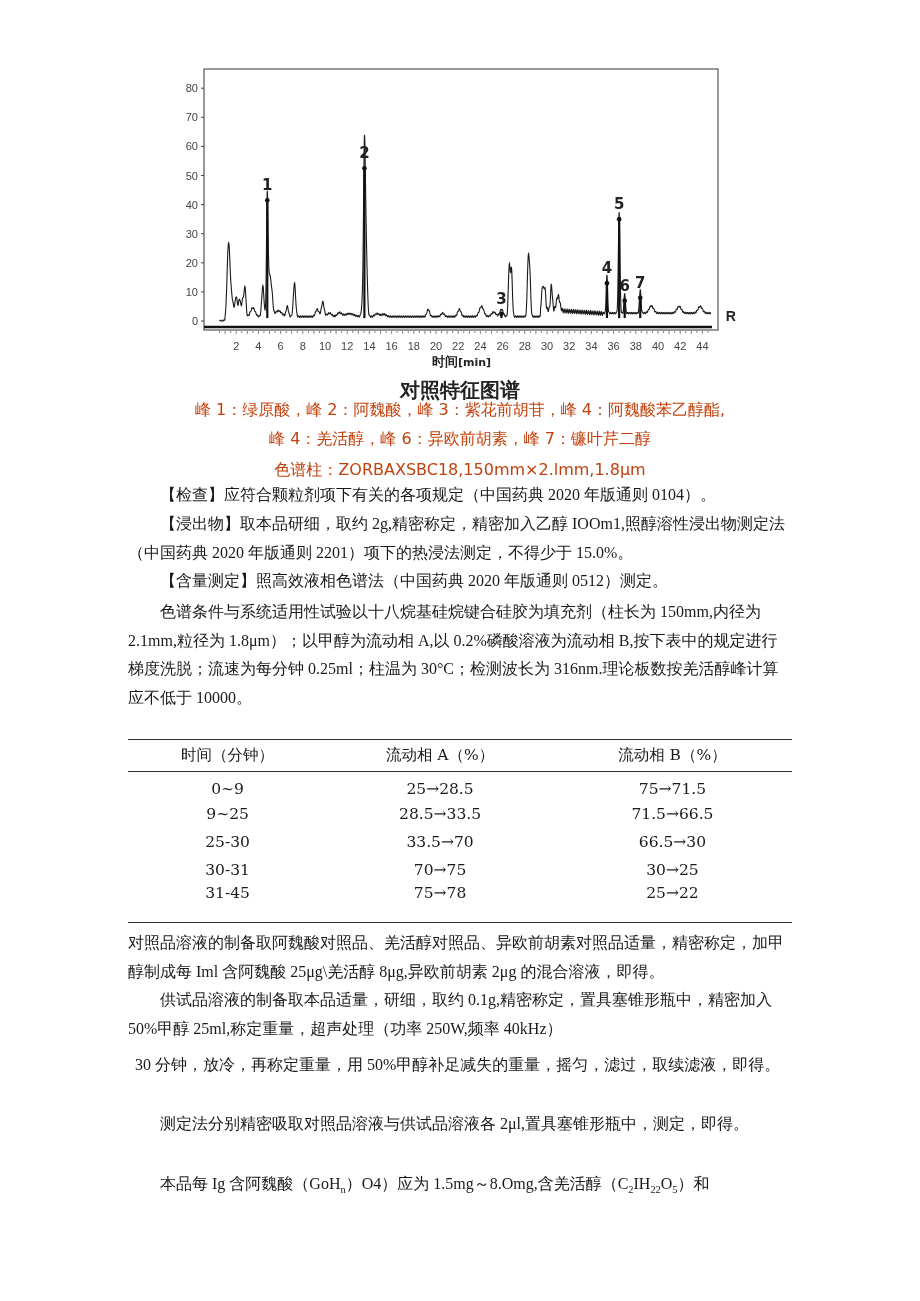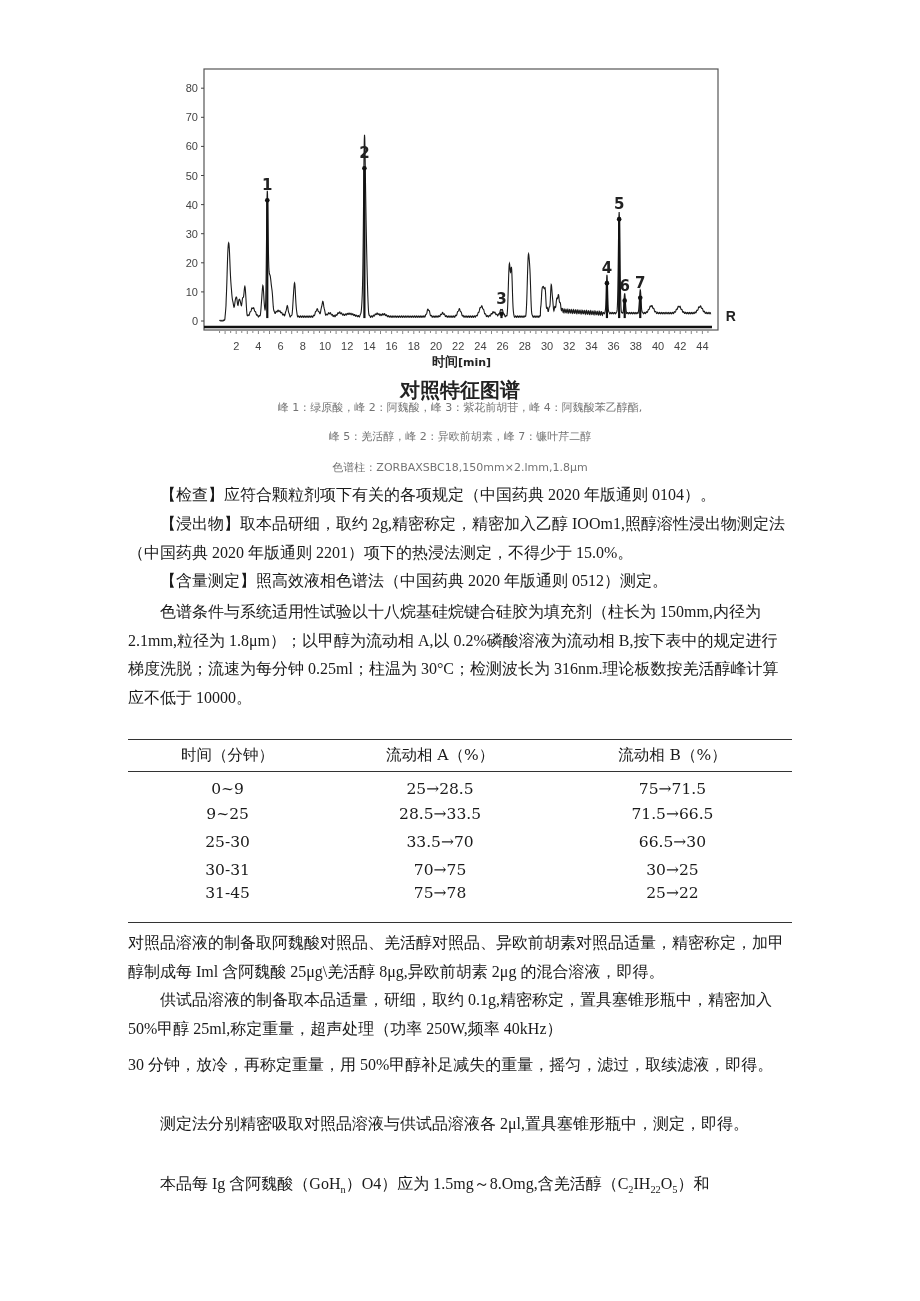--- a/index.html
+++ b/index.html
@@ -1,21 +1,21 @@
 <!DOCTYPE html>
 <html><head>
 <meta charset="utf-8">
 <style>
   html, body { margin: 0; padding: 0; background: #ffffff; }
   body { width: 920px; height: 1301px; position: relative; overflow: hidden;
          font-family: "Liberation Serif", "DejaVu Serif", serif; color: #111; }
   .chart-wrap { position: absolute; left: 170px; top: 60px; width: 580px; height: 340px; }
   .chart-wrap svg { display: block; }
   .caption { position: absolute; left: 0; width: 920px; text-align: center;
-             font-family: "DejaVu Sans", "Liberation Sans", sans-serif; font-size: 11px; color: #737373; }
+             font-family: "DejaVu Sans", "Liberation Sans", sans-serif; font-size: 16px; color: #c2410c; }
   .chart-title { position: absolute; left: 0; width: 920px; text-align: center; top: 377px;
                  font-family: "DejaVu Sans", sans-serif; font-weight: bold; font-size: 20px; color: #222; }
   .para { position: absolute; left: 128px; width: 664px; font-size: 16px; line-height: 28.5px; color: #1a1a1a;
           font-family: Liberation Serif, serif; }
   .indent { text-indent: 2em; }
   .tbl { position: absolute; left: 128px; top: 739px; width: 664px; border-collapse: collapse;
          font-family: "DejaVu Serif", "Liberation Serif", serif; font-size: 15.5px; color: #1a1a1a; }
   .tbl th, .tbl td { text-align: center; font-weight: normal; padding: 0; }
   .tbl thead tr { height: 32px; border-top: 1.2px solid #333; border-bottom: 1.2px solid #333; }
   .tbl tbody tr { height: 28px; }
@@ -182,21 +182,21 @@
       <circle cx="454.7" cy="240.63" r="2.3" fill="#111"></circle>
       <text x="454.7" y="230.63" text-anchor="middle" font-size="15" font-weight="bold" fill="#222" font-family="DejaVu Sans, sans-serif">6</text>
       <line x1="470.23999999999995" y1="237.72" x2="470.23999999999995" y2="258.09" stroke="#111" stroke-width="2.2"></line>
       <circle cx="470.23999999999995" cy="237.72" r="2.3" fill="#111"></circle>
       <text x="470.23999999999995" y="227.72" text-anchor="middle" font-size="15" font-weight="bold" fill="#222" font-family="DejaVu Sans, sans-serif">7</text>
     </svg>
 </div>
 <div class="chart-title">对照特征图谱</div>
 
 <div class="caption" style="top:400px;">峰 1：绿原酸，峰 2：阿魏酸，峰 3：紫花前胡苷，峰 4：阿魏酸苯乙醇酯,</div>
-<div class="caption" style="top:429px;">峰 5：羌活醇，峰 2：异欧前胡素，峰 7：镰叶芹二醇</div>
+<div class="caption" style="top:429px;">峰 4：羌活醇，峰 6：异欧前胡素，峰 7：镰叶芹二醇</div>
 <div class="caption" style="top:460px;">色谱柱：ZORBAXSBC18,150mm×2.lmm,1.8μm</div>
 
 <div class="para indent" style="top:481px;">【检查】应符合颗粒剂项下有关的各项规定（中国药典 2020 年版通则 0104）。</div>
 <div class="para indent" style="top:510px;">【浸出物】取本品研细，取约 2g,精密称定，精密加入乙醇 IOOm1,照醇溶性浸出物测定法（中国药典 2020 年版通则 2201）项下的热浸法测定，不得少于 15.0%。</div>
 <div class="para indent" style="top:567px;">【含量测定】照高效液相色谱法（中国药典 2020 年版通则 0512）测定。</div>
 <div class="para indent" style="top:598px;">色谱条件与系统适用性试验以十八烷基硅烷键合硅胶为填充剂（柱长为 150mm,内径为 2.1mm,粒径为 1.8μm）；以甲醇为流动相 A,以 0.2%磷酸溶液为流动相 B,按下表中的规定进行梯度洗脱；流速为每分钟 0.25ml；柱温为 30°C；检测波长为 316nm.理论板数按羌活醇峰计算应不低于 10000。</div>
 
 <table class="tbl">
   <thead>
     <tr>
@@ -230,15 +230,15 @@
       <td>31-45</td>
       <td>75→78</td>
       <td>25→22</td>
     </tr>
   </tbody>
 </table>
 <div class="tbl-bottom"></div>
 
 <div class="para" style="top:929px;">对照品溶液的制备取阿魏酸对照品、羌活醇对照品、异欧前胡素对照品适量，精密称定，加甲醇制成每 Iml 含阿魏酸 25μg\羌活醇 8μg,异欧前胡素 2μg 的混合溶液，即得。</div>
 <div class="para indent" style="top:986px;">供试品溶液的制备取本品适量，研细，取约 0.1g,精密称定，置具塞锥形瓶中，精密加入 50%甲醇 25ml,称定重量，超声处理（功率 250W,频率 40kHz）</div>
-<div class="para" style="top:1051px;">30 分钟，放冷，再称定重量，用 50%甲醇补足减失的重量，摇匀，滤过，取续滤液，即得。</div>
+<div class="para" style="top:1051px;margin-left:7px;">30 分钟，放冷，再称定重量，用 50%甲醇补足减失的重量，摇匀，滤过，取续滤液，即得。</div>
 <div class="para indent" style="top:1110px;">测定法分别精密吸取对照品溶液与供试品溶液各 2μl,置具塞锥形瓶中，测定，即得。</div>
 <div class="para indent" style="top:1170px;"><span>本品每 Ig 含阿魏酸（GoH</span><sub>n</sub><span>）O4）应为 1.5mg～8.Omg,含羌活醇（C</span><sub>2</sub><span>IH</span><sub>22</sub><span>O</span><sub>5</sub><span>）和</span></div>
 
 </body></html>

